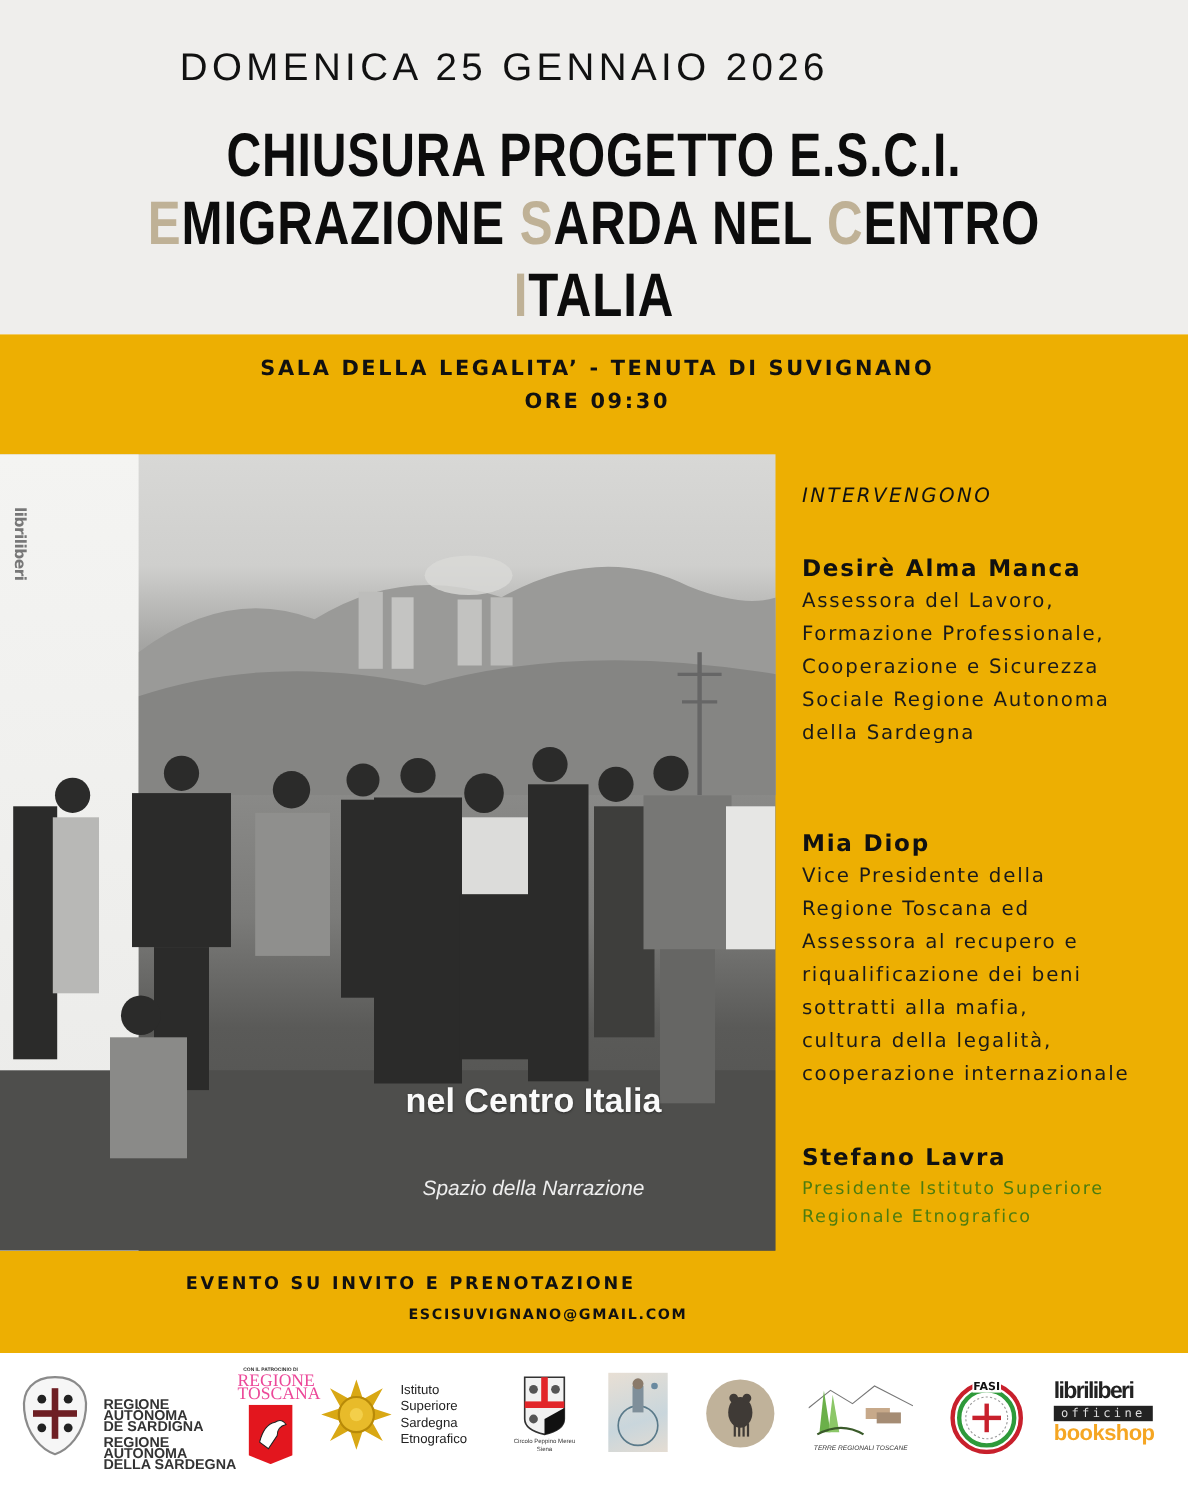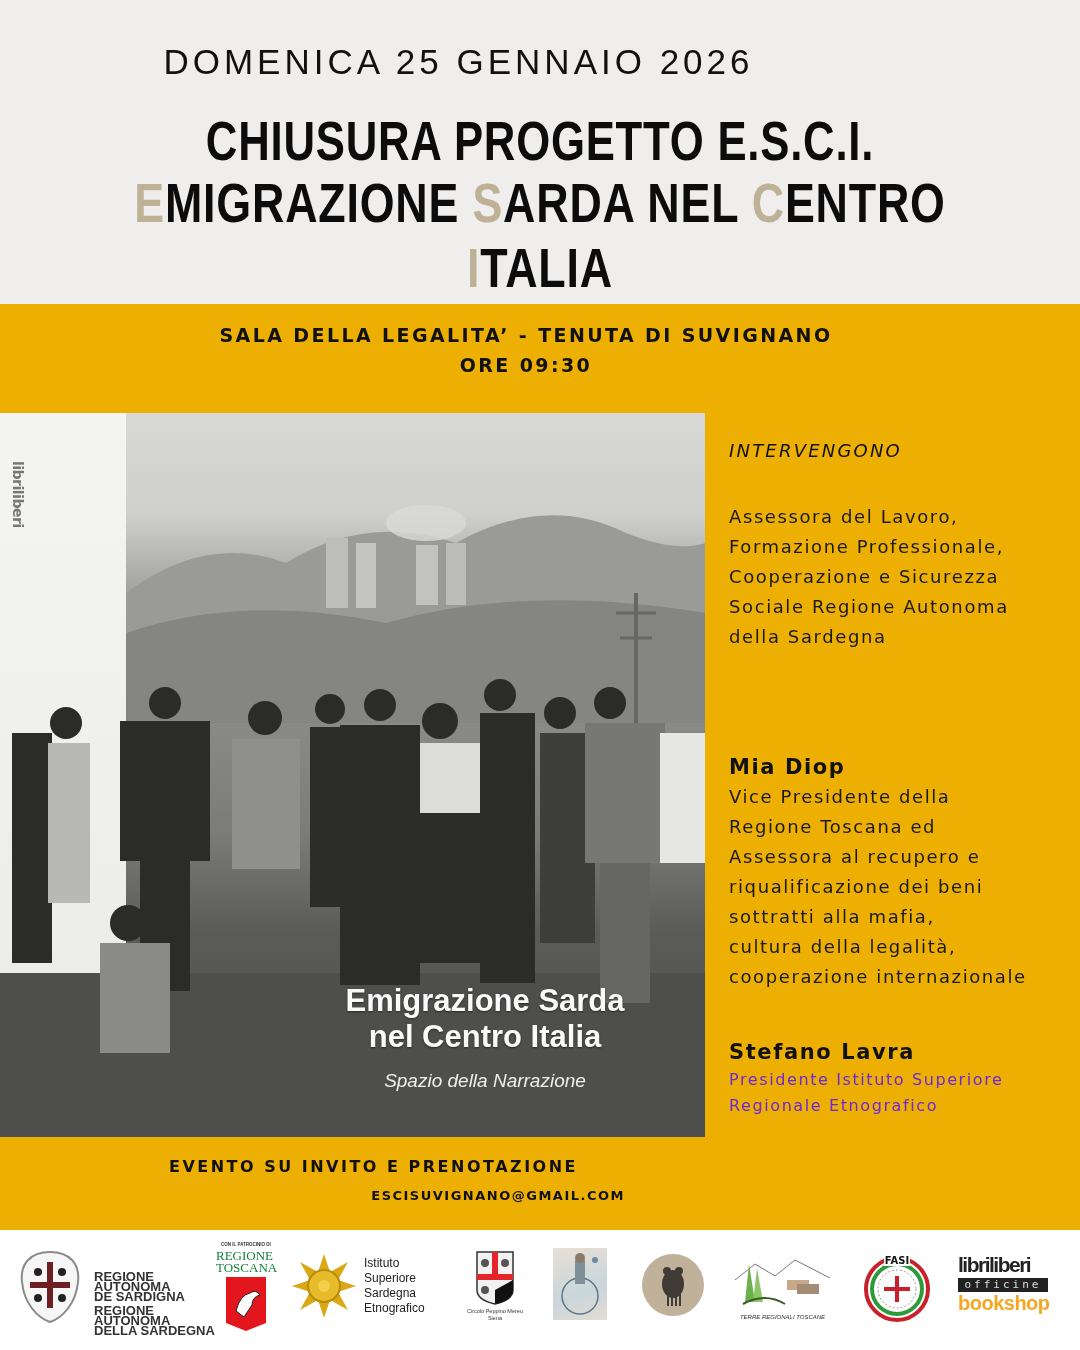--- a/index.html
+++ b/index.html
@@ -10,41 +10,41 @@
   .date { position: absolute; top: 42px; left: 0; width: 917px; text-align: center;
           font-family: "Liberation Sans", sans-serif; font-size: 35px; letter-spacing: 4px; color: #111; font-weight: 400; }
   .title { position: absolute; left: 0; width: 1080px; text-align: center;
            font-family: "Liberation Sans", sans-serif; font-weight: 700; color: #0c0c0c;
            transform: scaleX(0.78); transform-origin: center; letter-spacing: 1px; }
   .title1 { top: 108px; font-size: 56px; }
   .title2 { top: 170px; font-size: 56px; transform: scaleX(0.80); }
   .accent { color: #bfb196; }
 
   .yellow { position: absolute; left: 0; top: 304px; width: 1080px; height: 926px; background: #edaf02; }
-  .venue { position: absolute; top: 320px; left: 0; width: 1052px; text-align: center;
+  .venue { position: absolute; top: 320px; left: 17px; width: 1052px; text-align: center;
            font-size: 19px; font-weight: 700; letter-spacing: 2.4px; line-height: 30px; color: #111; }
 
   .photo { position: absolute; left: 0; top: 413px; width: 705px; height: 724px; overflow: hidden;
            background: linear-gradient(180deg, #d8d8d6 0%, #cfcfcd 14%, #a5a5a3 24%, #8c8c8a 40%, #7b7b79 58%, #5a5a58 72%, #4d4d4b 100%); }
   .photo .wall { position: absolute; left: 0; top: 0; width: 126px; height: 1020px; background: linear-gradient(180deg,#f4f4f2,#e6e6e4); }
   .photo .hills { position: absolute; left: 126px; top: 60px; width: 580px; height: 250px; }
   .photo .people { position: absolute; left: 0; top: 260px; width: 705px; height: 464px; }
   .photo .vert-brand { position: absolute; left: 6px; top: 48px; width: 20px; font-size: 14px; color: #777;
            writing-mode: vertical-rl; font-weight: 700; letter-spacing: -0.5px; }
   .cover-title { position: absolute; left: 300px; top: 983px; width: 370px; text-align: center; color: #fafafa;
            font-family: "Liberation Sans", sans-serif; font-weight: 700; font-size: 31px; line-height: 36px;
            text-shadow: 0 1px 2px rgba(0,0,0,0.5); }
   .cover-sub { position: absolute; left: 300px; top: 1070px; width: 370px; text-align: center; color: #eee;
            font-family: "Liberation Sans", sans-serif; font-style: italic; font-size: 19px; }
 
   .speakers { position: absolute; left: 729px; top: 440px; width: 351px; }
   .interv { font-size: 18px; font-weight: 400; font-style: italic; letter-spacing: 2.2px; color: #111; }
   .sp-name { font-size: 21px; font-weight: 700; letter-spacing: 1.6px; color: #111; line-height: 30px; }
   .sp-role { font-size: 18px; letter-spacing: 1.6px; color: #1a1a1a; line-height: 30px; white-space: pre-line; }
-  .sp-role.small { font-size: 16px; line-height: 26px; color: #6d28d9; }
+  .sp-role.small { font-size: 16px; line-height: 26px; color: #4d7c0f; }
   .s1 { position: absolute; top: 62px; }
   .s2 { position: absolute; top: 312px; }
   .s3 { position: absolute; top: 597px; }
 
   .invite { position: absolute; top: 1157px; left: 106px; width: 535px; text-align: center;
             font-size: 16px; font-weight: 700; letter-spacing: 2.5px; color: #111; }
   .email { position: absolute; top: 1188px; left: 90px; width: 535px; text-align: right;
            font-size: 13px; font-weight: 700; letter-spacing: 1.5px; color: #111; }
 
   .logos { position: absolute; left: 0; top: 1230px; width: 1080px; height: 120px; background: #ffffff; }
@@ -109,28 +109,28 @@
         <rect x="585" y="50" width="80" height="140" fill="#777775"></rect>
         <rect x="600" y="190" width="50" height="140" fill="#666664"></rect>
       <circle cx="128" cy="250" r="18"></circle>
         <rect x="100" y="270" width="70" height="110" fill="#8a8a88"></rect>
     </g>
     <rect x="660" y="60" width="45" height="130" fill="#e6e6e4"></rect>
   </svg>
   <div class="vert-brand">libriliberi</div>
 </div>
 <div class="cover-title">
-  <div>Emigrazione Sarda</div>
   <div>nel Centro Italia</div>
 </div>
 <div class="cover-sub">Spazio della Narrazione</div>
 
 <div class="speakers">
   <div class="interv">INTERVENGONO</div>
   <div class="s1">
+    <div class="sp-name">Desirè Alma Manca</div>
     <div class="sp-role">Assessora del Lavoro,
 Formazione Professionale,
 Cooperazione e Sicurezza
 Sociale Regione Autonoma
 della Sardegna</div>
   </div>
   <div class="s2">
     <div class="sp-name">Mia Diop</div>
     <div class="sp-role">Vice Presidente della
 Regione Toscana ed
@@ -166,21 +166,21 @@
       <div>REGIONE AUTÒNOMA</div>
       <div>DE SARDIGNA</div>
       <div style="height:4px"></div>
       <div>REGIONE AUTONOMA</div>
       <div>DELLA SARDEGNA</div>
     </div>
   </div>
 
   <div class="logo" style="left:216px; top:12px; width:60px; height:90px;">
     <div class="lg-text" style="font-size:4.5px;font-weight:700;color:#333;text-align:center;">CON IL PATROCINIO DI</div>
-    <div style="font-family:'Liberation Serif',serif;font-size:13px;line-height:12px;color:#15803d;text-align:left;margin-top:3px;">
+    <div style="font-family:'Liberation Serif',serif;font-size:16px;line-height:12px;color:#ec4899;text-align:center;margin-top:3px;">
       <div>REGIONE</div>
       <div>TOSCANA</div>
     </div>
     <svg width="40" height="54" viewBox="0 0 40 54" style="display:block;margin:3px auto 0;">
       <path d="M0 0 H40 V46 L20 54 L0 46 Z" fill="#e3161e"></path>
       <path d="M10 34 Q14 18 24 16 Q30 12 34 18 Q26 20 26 28 L18 40 Z" fill="#fff" stroke="#222" stroke-width="1"></path>
     </svg>
   </div>
 
   <div class="logo" style="left:290px; top:22px; width:150px; height:70px;">

